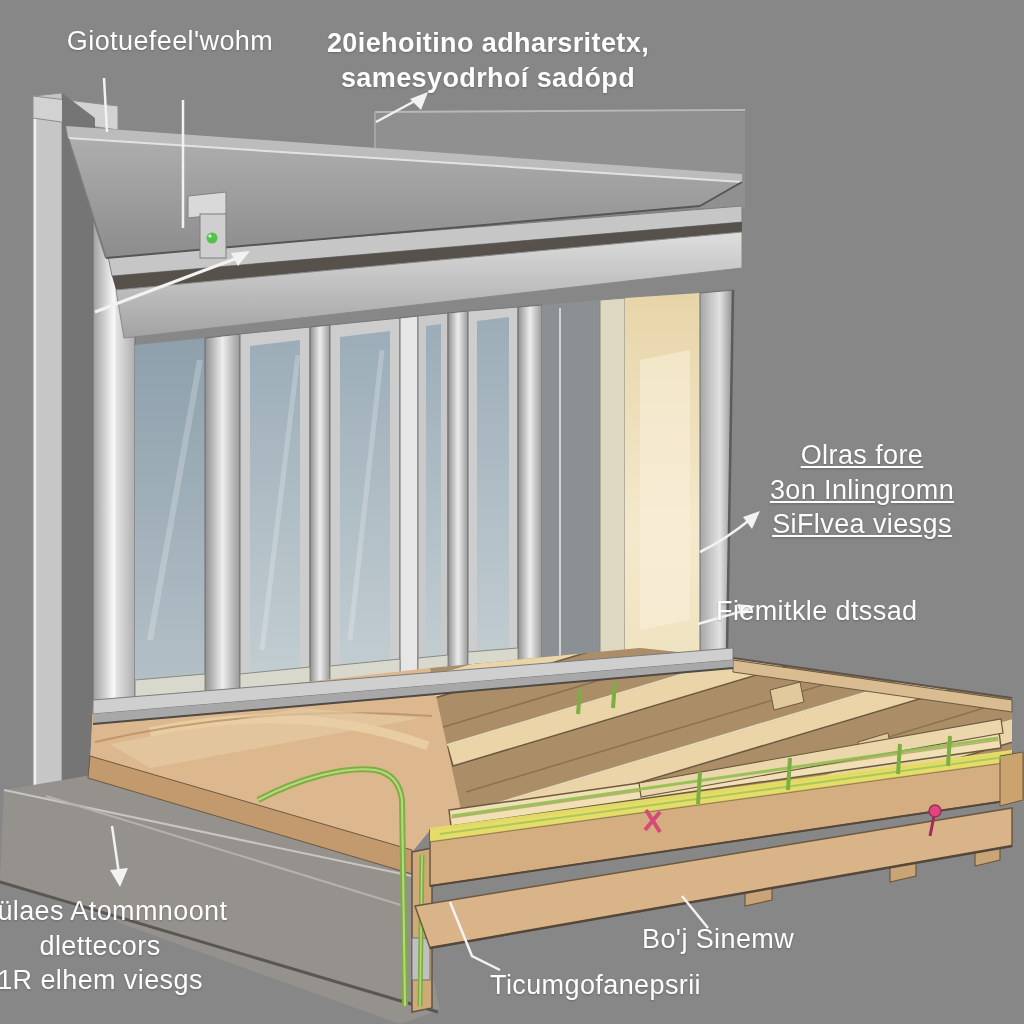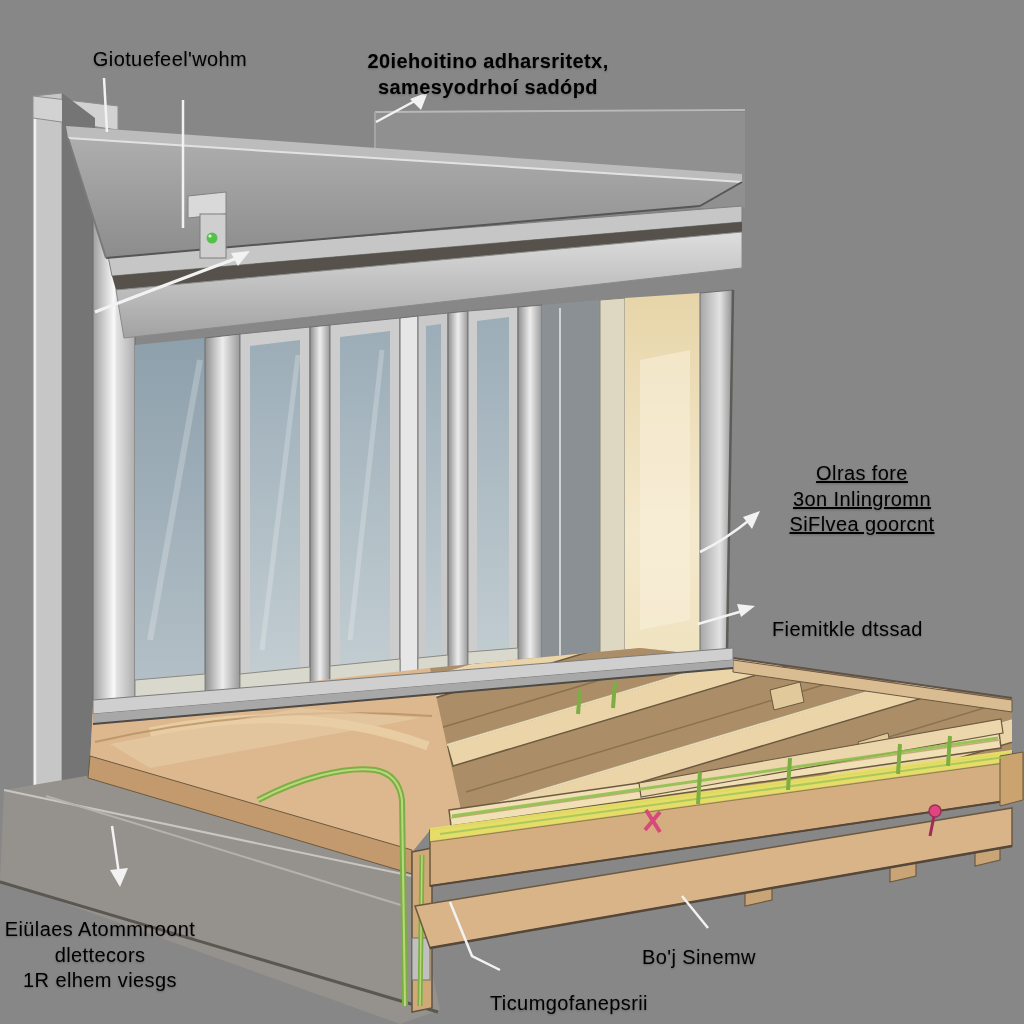--- a/index.html
+++ b/index.html
@@ -3,24 +3,23 @@
 <meta charset="utf-8">
 <style>
   html,body{margin:0;padding:0;background:#555;}
   #stage{
     position:relative;width:1024px;height:1024px;overflow:hidden;
     background:#878787;
     font-family:"Liberation Sans", sans-serif;
   }
   #art{position:absolute;left:0;top:0;}
   .lbl{
-    position:absolute;color:#000000;font-size:20px;line-height:1.28;
+    position:absolute;color:#ffffff;font-size:27px;line-height:1.28;
     letter-spacing:.4px;text-shadow:0 1px 2px rgba(50,50,50,.35);
     white-space:nowrap;
-    margin-top:23px;
   }
   .lbl.centered{transform:translateX(-50%);text-align:center;}
   .lbl span{display:block;}
 </style>
 </head>
 <body>
 
 <div id="stage">
 
 <svg id="art" width="1024" height="1024" viewBox="0 0 1024 1024">
@@ -299,24 +298,24 @@
   </div>
 
   <div class="lbl centered" style="left:488px;top:26px;font-weight:bold;">
     <span>20iehoitino adharsritetx,</span>
     <span>samesyodrhoí sadópd</span>
   </div>
 
   <div class="lbl centered" style="left:862px;top:438px;text-decoration:underline;">
     <span>Olras fore</span>
     <span>3on Inlingromn</span>
-    <span>SiFlvea goorcnt</span>
-  </div>
-
-  <div class="lbl" style="left:772px;top:594px;text-align:center;">
+    <span>SiFlvea viesgs</span>
+  </div>
+
+  <div class="lbl" style="left:716px;top:594px;text-align:center;">
     <span>Fiemitkle dtssad</span>
   </div>
 
   <div class="lbl centered" style="left:100px;top:894px;">
     <span>Eiülaes Atommnoont</span>
     <span>dlettecors</span>
     <span>1R elhem viesgs</span>
   </div>
 
   <div class="lbl" style="left:642px;top:922px;">

